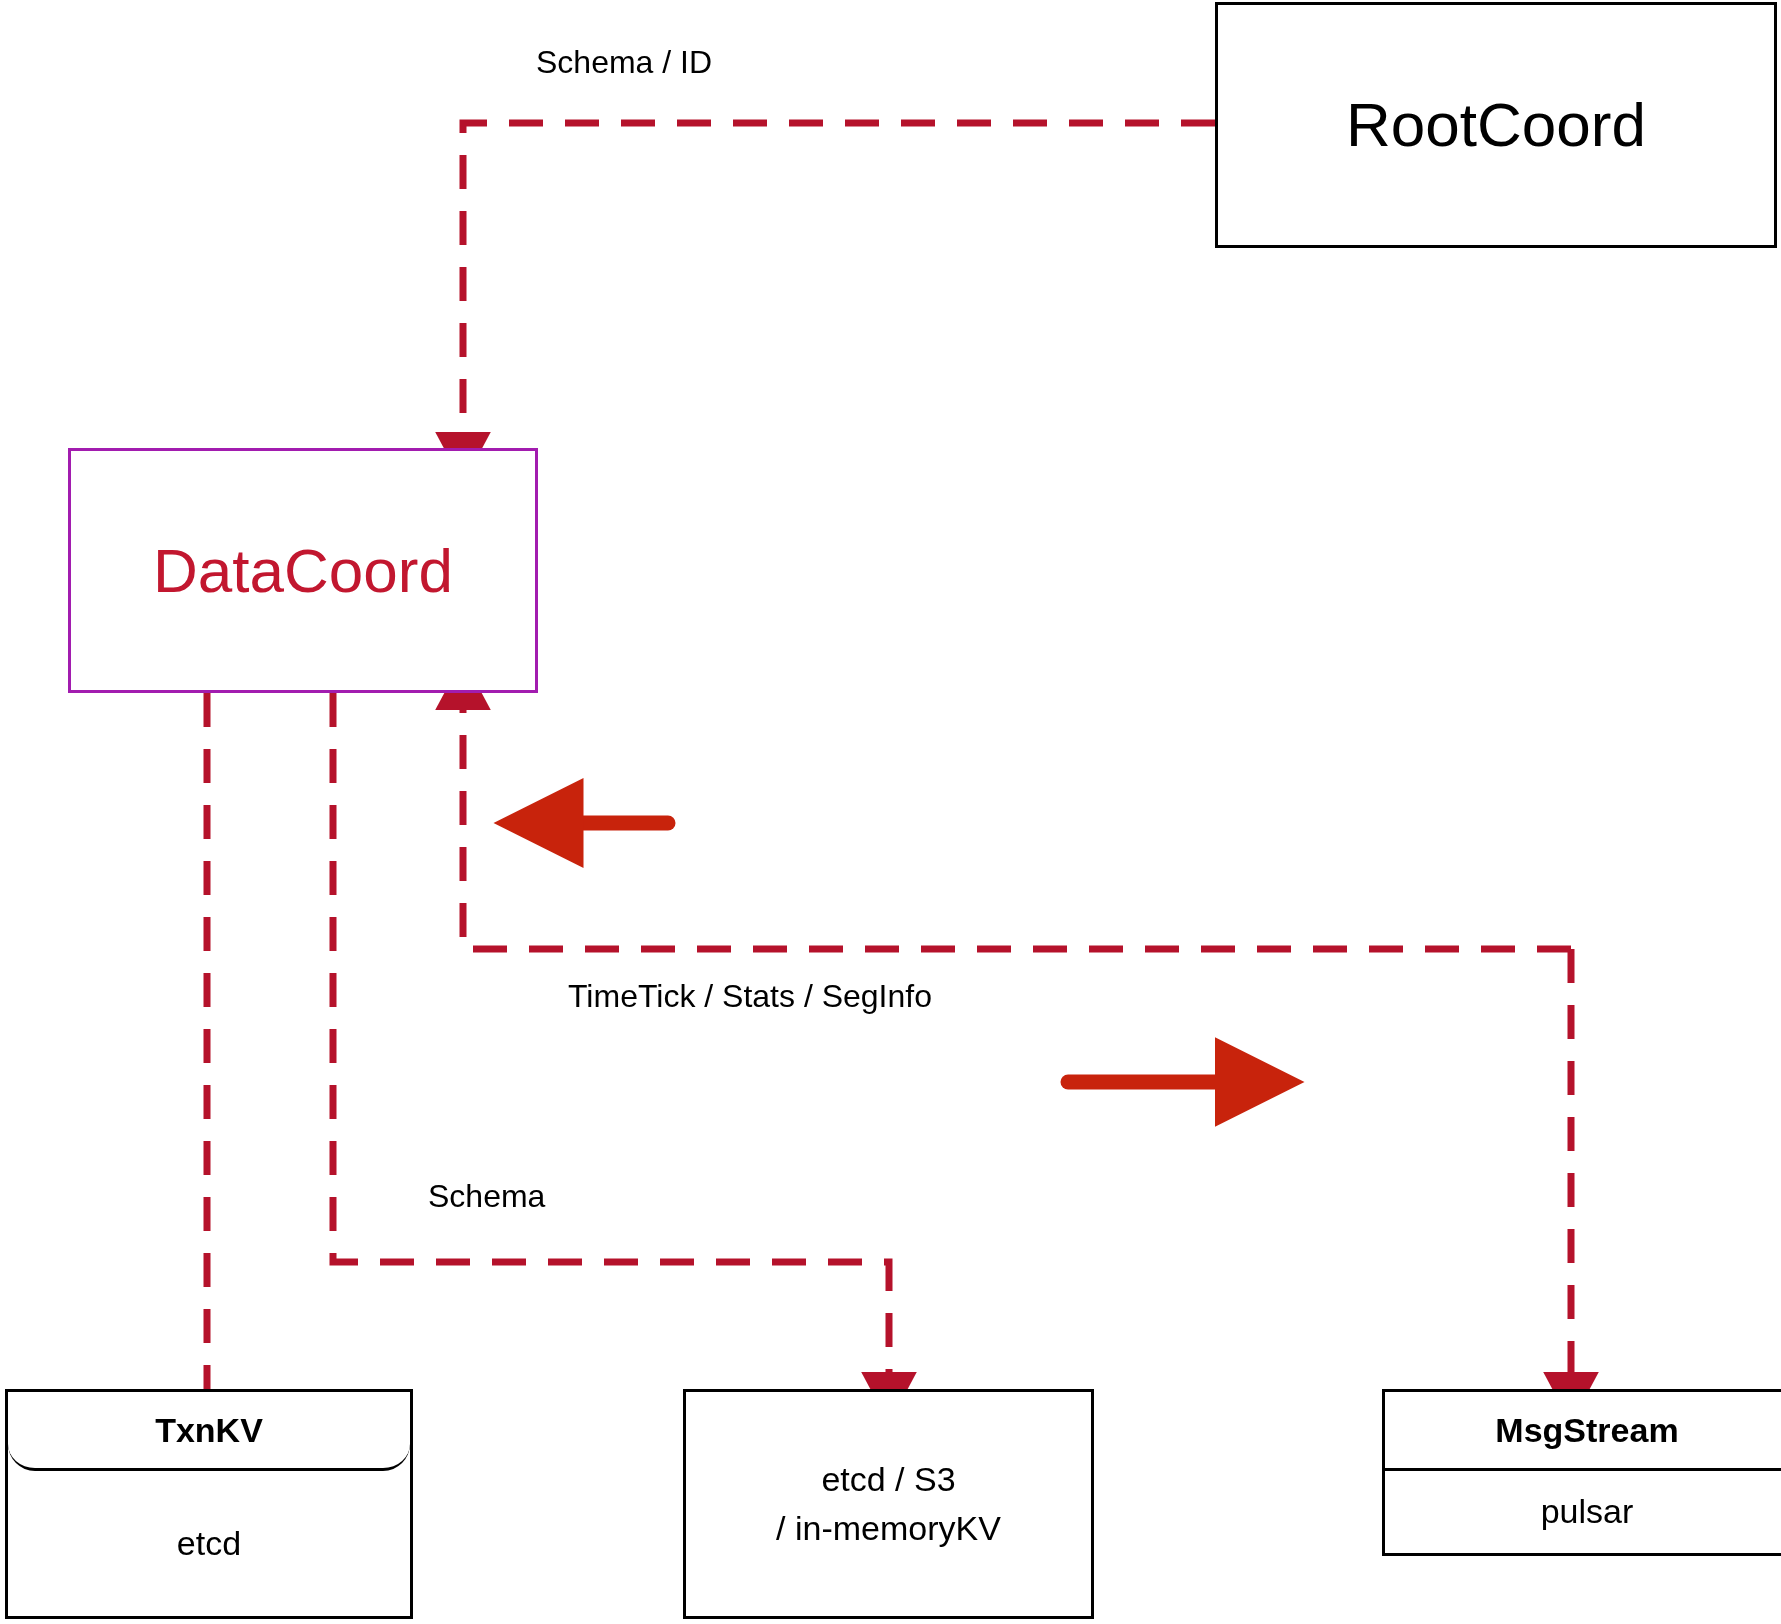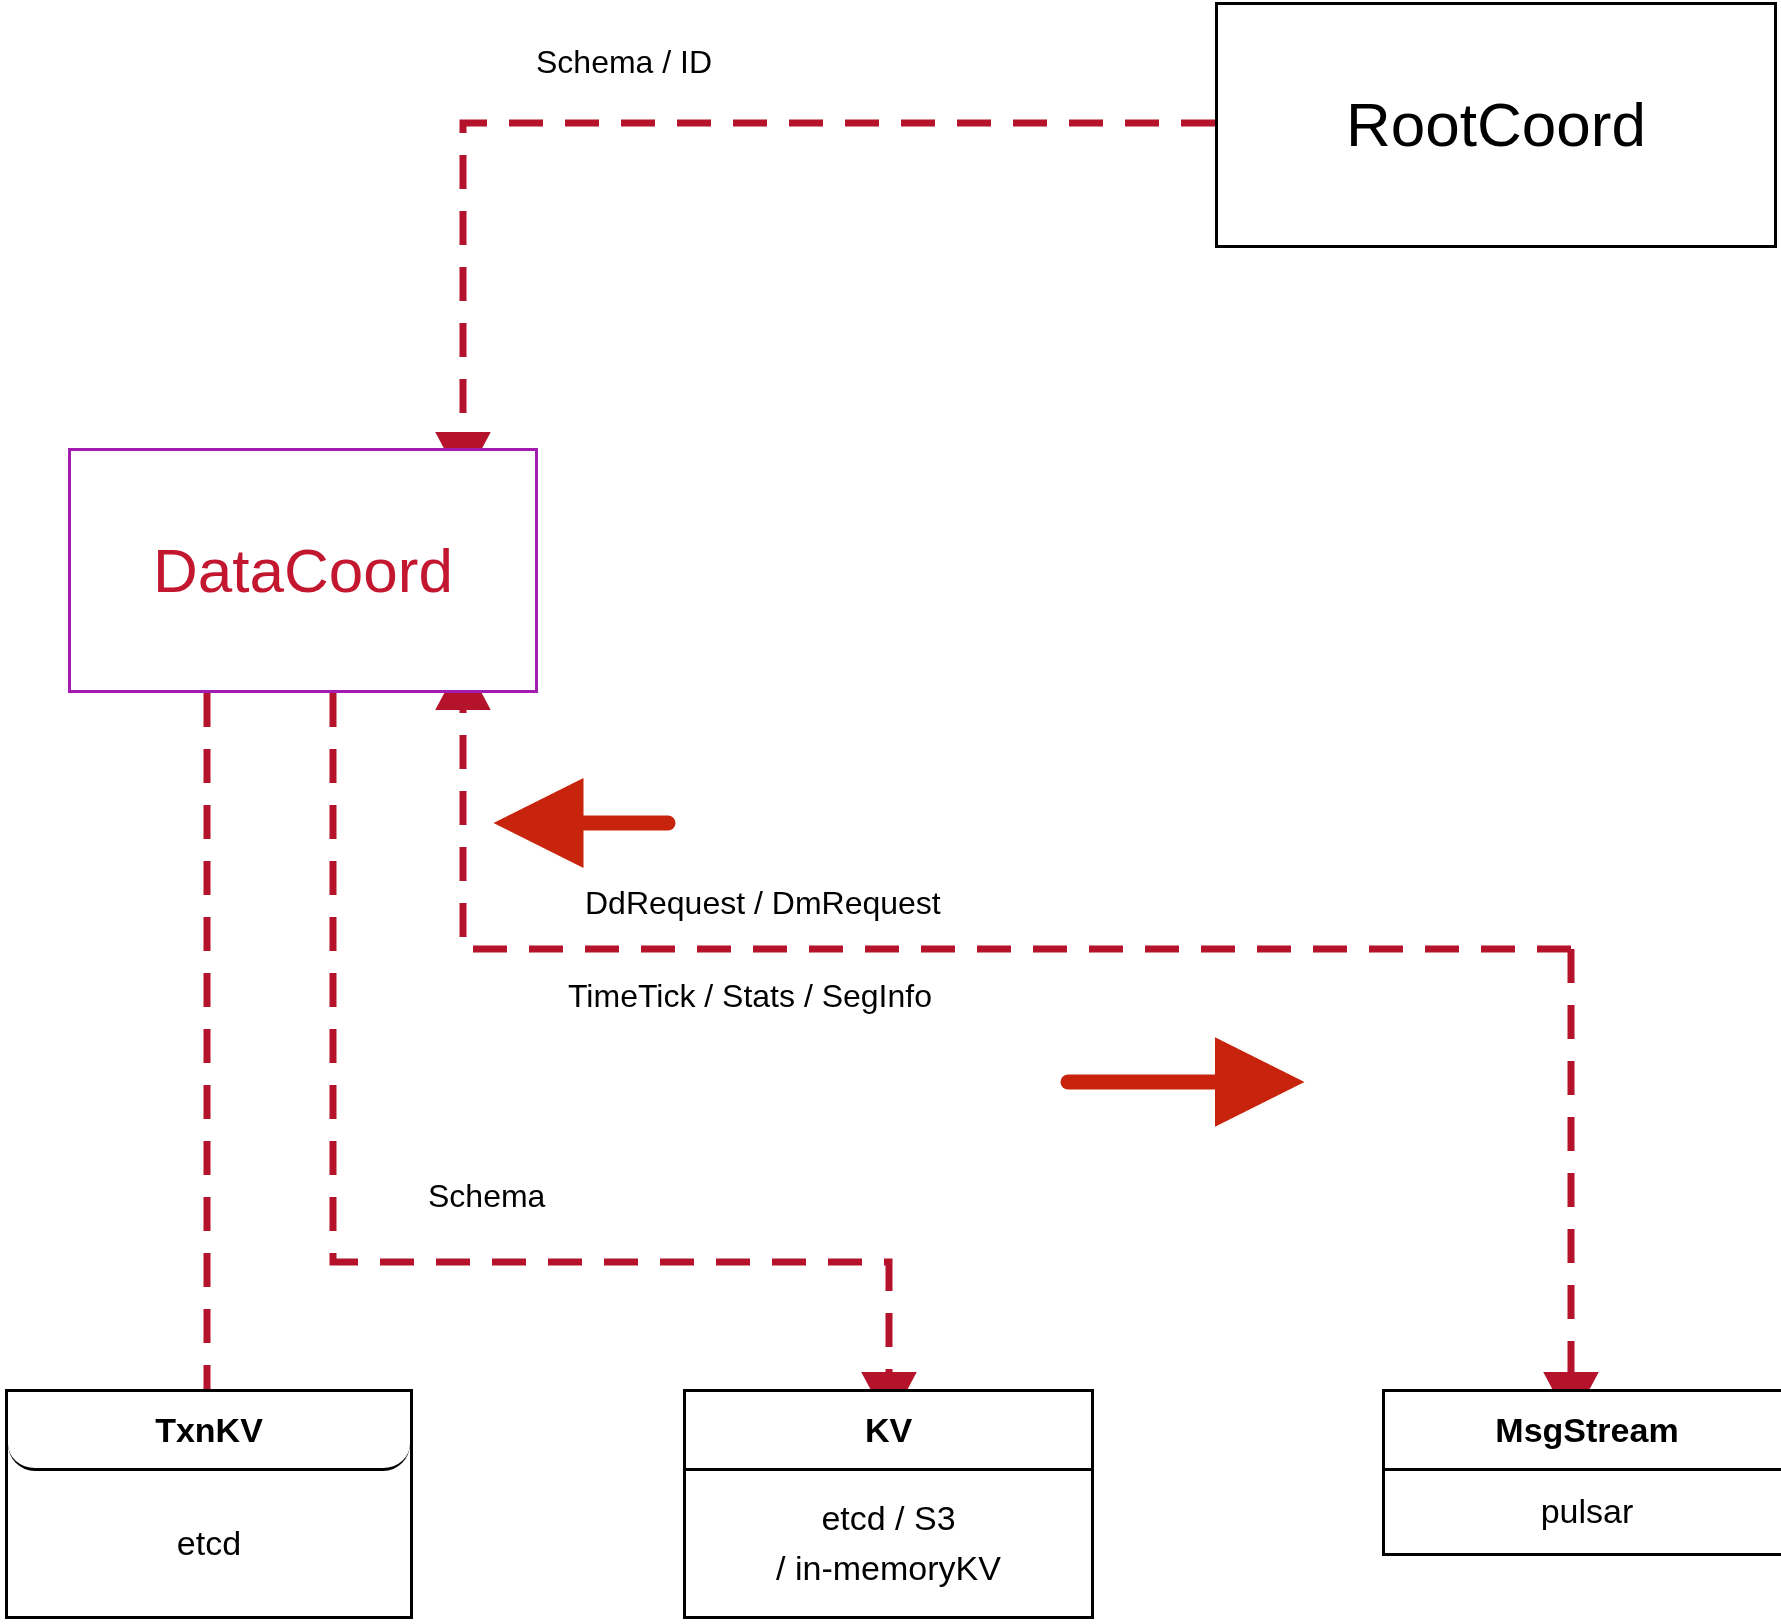--- a/index.html
+++ b/index.html
@@ -142,35 +142,33 @@
   </div>
 
   <div class="node node-split" style="left:5px; top:1389px; width:408px; height:230px;">
     <div class="split-head" style="height:79px;border-radius:27px;">TxnKV</div>
     <div class="split-body">
       <span class="line">etcd</span>
     </div>
   </div>
 
   <div class="node node-split" style="left:683px; top:1389px; width:411px; height:230px;">
-    <div class="split-head" style="height:79px;">KV</div>
     <div class="split-body">
       <span class="line">etcd / S3</span>
       <span class="line">/ in-memoryKV</span>
     </div>
   </div>
 
   <div class="node node-split" style="left:1367px; top:1389px; width:410px; height:167px;margin-left:15px;">
     <div class="split-head" style="height:79px;">MsgStream</div>
     <div class="split-body">
       <span class="line">pulsar</span>
     </div>
   </div>
 
   <div class="edge-label" style="left:536px; top:46px;">Schema / ID</div>
 
-  <div class="edge-label" style="left:585px; top:887px;">DdRequest / DmRequest</div>
 
   <div class="edge-label" style="left:568px; top:980px;">TimeTick / Stats / SegInfo</div>
 
   <div class="edge-label" style="left:428px; top:1180px;">Schema</div>
 
 </div>
 
 </body></html>

